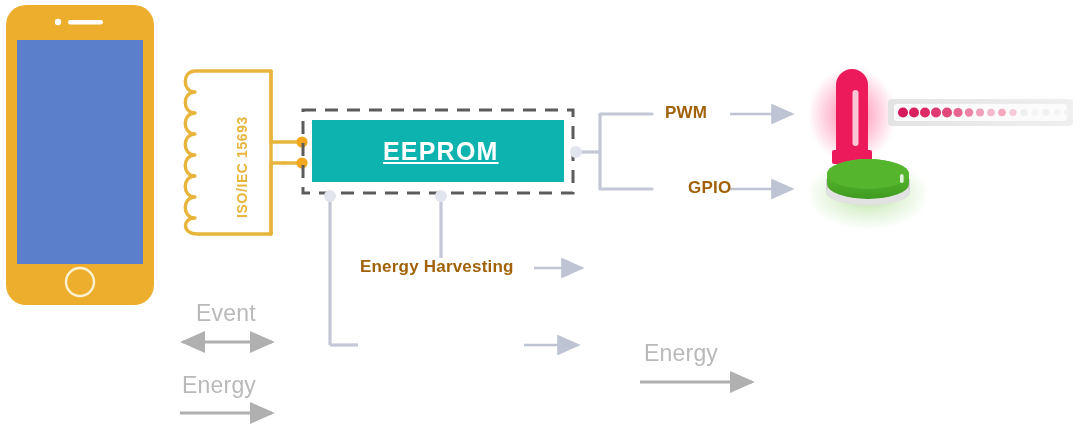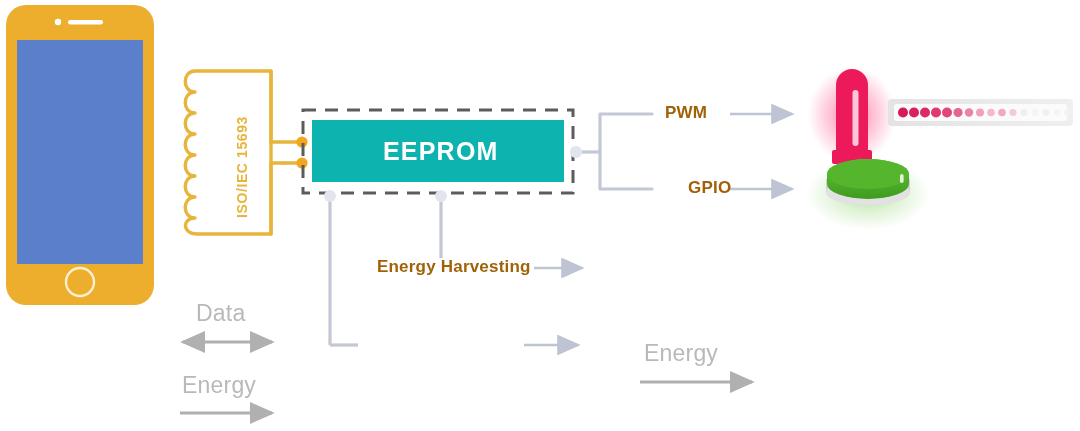--- a/index.html
+++ b/index.html
@@ -2,21 +2,21 @@
 <html><head>
 <meta charset="utf-8">
 <style>
   html,body{margin:0;padding:0;background:#ffffff;}
   body{width:1080px;height:431px;overflow:hidden;font-family:"Liberation Sans",sans-serif;}
   #stage{position:relative;width:1080px;height:431px;background:#fff;}
   #stage svg{position:absolute;left:0;top:0;}
   .lbl{position:absolute;white-space:nowrap;}
   .teal-lbl{color:#a16207;font-weight:bold;font-size:17px;letter-spacing:.2px;}
   .gray-lbl{color:#b9b9b9;font-weight:normal;font-size:23px;letter-spacing:.2px;}
-  .eeprom-lbl{position:absolute;color:#ffffff;font-size:25px;font-weight:bold;letter-spacing:1.2px;}
+  .eeprom-lbl{position:absolute;color:#ffffff;font-size:25px;font-weight:bold;letter-spacing:1.2px;text-decoration:underline;}
   .iso-lbl{position:absolute;color:#e8b53c;font-size:14px;font-weight:bold;letter-spacing:.6px;
            transform:rotate(-90deg);transform-origin:left top;}
 </style>
 </head>
 <body>
 
 <div id="stage">
 
   <svg width="1080" height="431" viewBox="0 0 1080 431">
     <defs>
@@ -153,19 +153,19 @@
 
   </svg>
 
   <div class="iso-lbl" style="left:234px;top:218px;">ISO/IEC 15693</div>
 
   <div class="eeprom-lbl" style="left:383px;top:137px;">EEPROM</div>
 
   <div class="lbl teal-lbl" style="left:665px;top:103px;">PWM</div>
   <div class="lbl teal-lbl" style="left:688px;top:178px;">GPIO</div>
 
-  <div class="lbl teal-lbl" style="left:377px;top:257px;">Energy Harvesting</div>
+  <div class="lbl teal-lbl" style="left:360px;top:257px;">Energy Harvesting</div>
 
-  <div class="lbl gray-lbl" style="left:196px;top:300px;">Data</div>
+  <div class="lbl gray-lbl" style="left:196px;top:300px;">Event</div>
   <div class="lbl gray-lbl" style="left:182px;top:372px;">Energy</div>
   <div class="lbl gray-lbl" style="left:644px;top:340px;">Energy</div>
 
 </div>
 
 </body></html>

